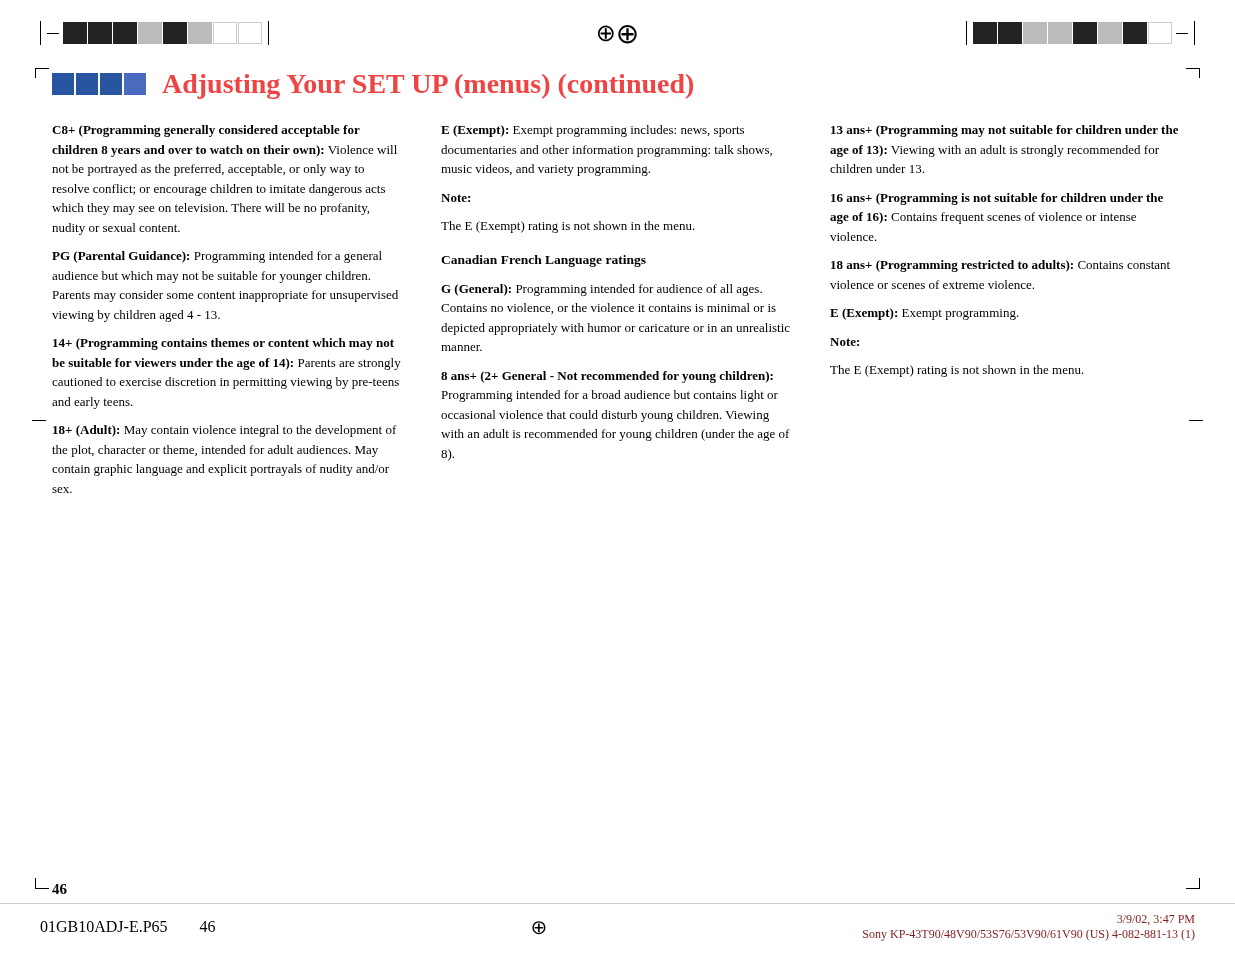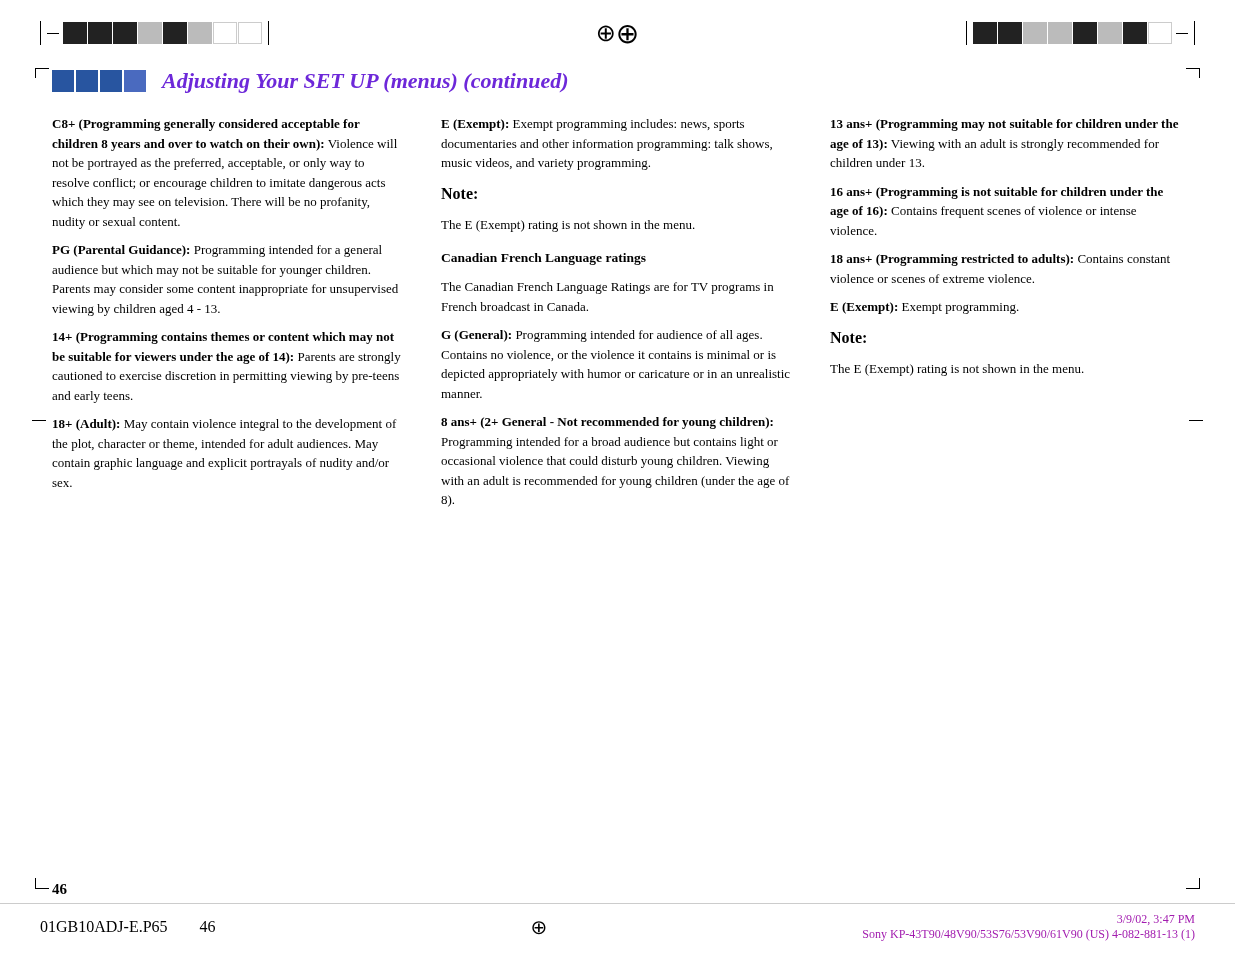--- a/index.html
+++ b/index.html
@@ -84,23 +84,22 @@
     }
 
     .title-block {
       width: 22px;
       height: 22px;
       background: #2855a0;
       margin-right: 2px;
     }
 
     .title-text {
-      font-size: 22px;
-      font-style: italic;
-      color: #6d28d9;
+      font-size: 28px;
+      color: #ef4444;
       font-weight: bold;
     }
 
     
     .three-col {
       display: flex;
       gap: 8px;
     }
 
     .col {
@@ -122,21 +121,21 @@
 
     .section-heading {
       font-weight: bold;
       margin-bottom: 5px;
       font-size: 13.5px;
       text-align: right;
     }
 
     .note-label {
       font-weight: bold;
-      font-size: 16px;
+      font-size: 13px;
       margin-bottom: 3px;
     }
 
     .page-number-area {
       padding: 10px 52px 5px 52px;
       display: flex;
       align-items: center;
     }
 
     .page-num {
@@ -158,21 +157,21 @@
     }
 
     .bottom-center {
       display: flex;
       align-items: center;
       justify-content: center;
     }
 
     .bottom-right {
       font-size: 12px;
-      color: #a21caf;
+      color: #7f1d1d;
       text-align: right;
     }
 
     .crosshair-sm {
       font-size: 20px;
     }
 
     
     .tl-corner {
       position: absolute;
@@ -374,21 +373,20 @@
           <span>Exempt programming includes: news, sports documentaries and other information programming:  talk shows, music videos, and variety programming.</span>
         </p>
         <p>
           <span class="note-label">Note:</span>
         </p>
         <p>The E (Exempt) rating is not shown in the menu.</p>
 
         <p style="margin-top:14px;">
           <span class="section-heading">Canadian French Language ratings</span>
         </p>
-        <p>The Canadian French Language Ratings are for TV programs in French broadcast in Canada.</p>
         <p>
           <span class="bold">G (General):</span>
           <span>Programming intended for audience of all ages.  Contains no violence, or the violence it contains is minimal or is depicted appropriately with humor or caricature or in an unrealistic manner.</span>
         </p>
         <p>
           <span class="bold">8 ans+ (2+ General - Not recommended for young children):</span>
           <span>Programming intended for a broad audience but contains light or occasional violence that could disturb young children. Viewing with an adult is recommended for young children (under the age of 8).</span>
         </p>
       </div>
 

